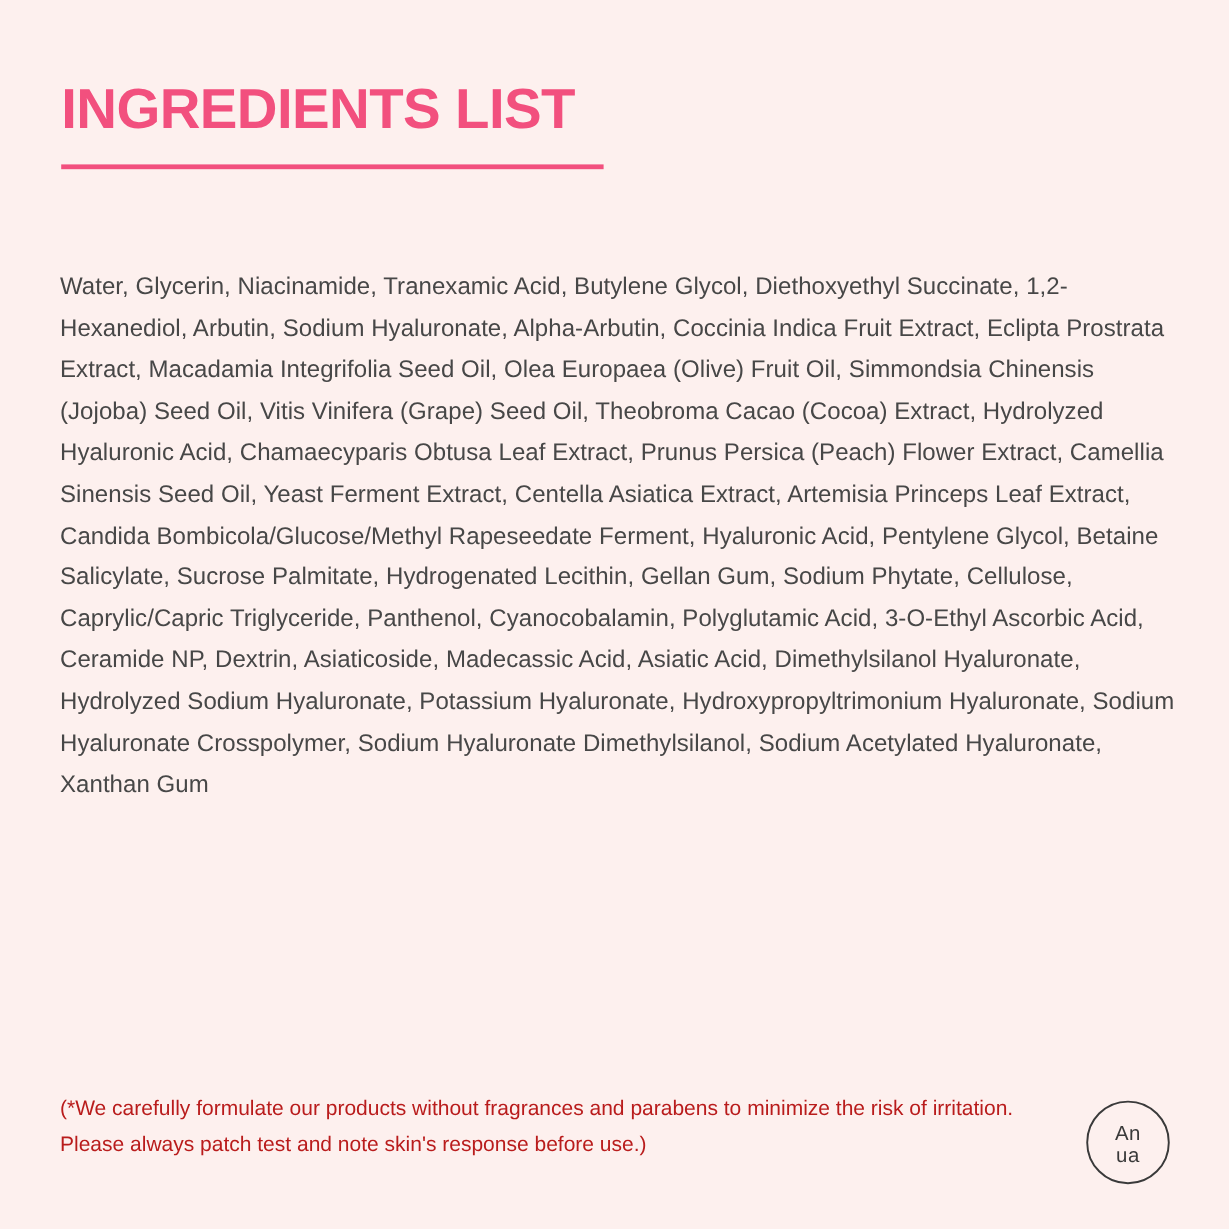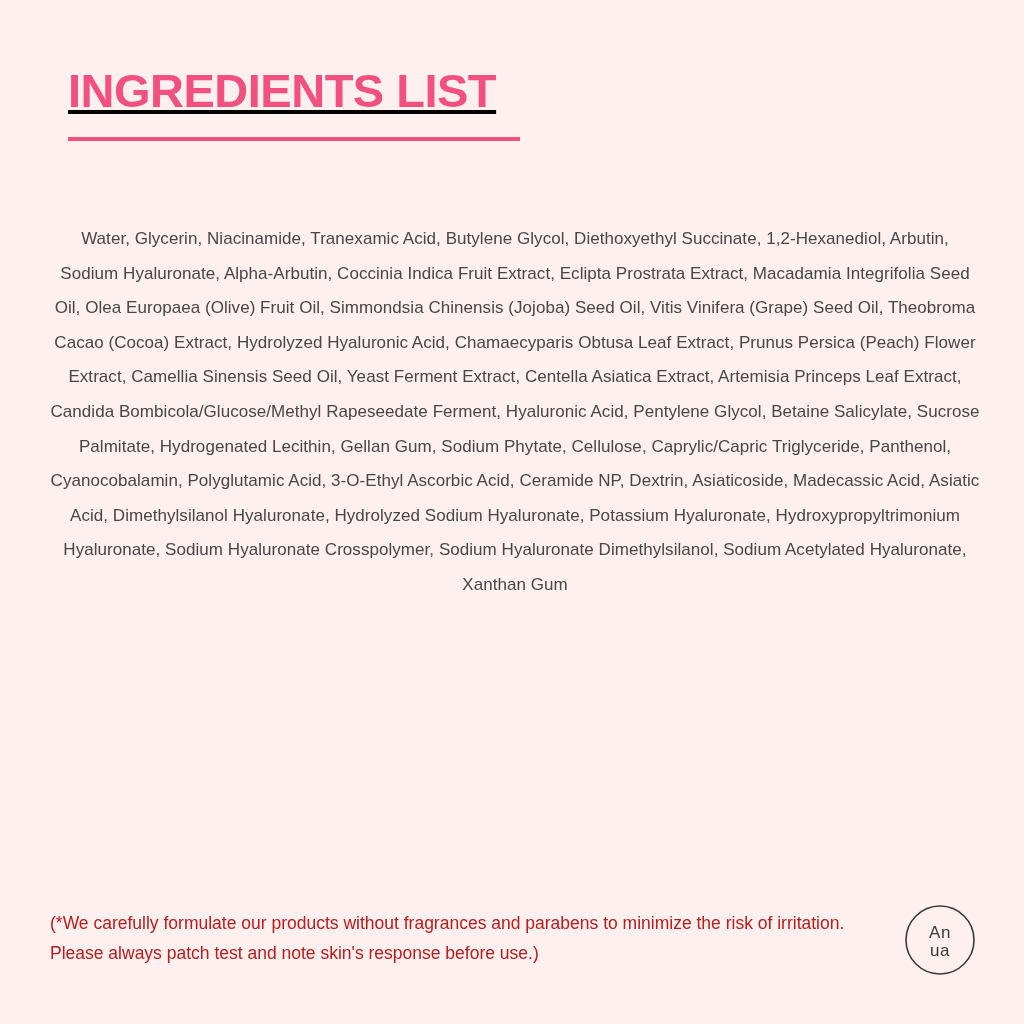--- a/index.html
+++ b/index.html
@@ -16,24 +16,23 @@
   }
   .page {
     position: relative;
     width: 1024px;
     height: 1024px;
     box-sizing: border-box;
     background: #fdf0ee;
   }
   .title-block {
     position: absolute;
-    left: 68px;
+    left: 51px;
     top: 66px;
     width: 460px;
-    text-decoration: underline;
   }
   .title {
     font-size: 47px;
     line-height: 1.05;
     font-weight: 700;
     letter-spacing: -0.5px;
     color: #f2507e;
     margin: 0;
     white-space: nowrap;
   }
@@ -41,39 +40,39 @@
     margin-top: 22px;
     height: 4px;
     width: 452px;
     background: #f2507e;
   }
   .ingredients {
     position: absolute;
     left: 50px;
     top: 222px;
     width: 930px;
-    font-size: 17px;
+    font-size: 20px;
     line-height: 34.6px;
     color: #474747;
     letter-spacing: 0.05px;
-    text-align: center;
+    text-align: left;
   }
   .footnote {
     position: absolute;
     left: 50px;
     top: 908px;
     width: 800px;
     font-size: 17.5px;
     line-height: 30px;
     color: #b91c1c;
   }
   .logo {
     position: absolute;
     right: 48px;
-    bottom: 48px;
+    bottom: 36px;
     width: 72px;
     height: 72px;
     text-decoration: underline;
   }
   .logo svg {
     display: block;
   }
   .logo-text {
     font-family: "Liberation Sans", sans-serif;
     font-size: 17px;

